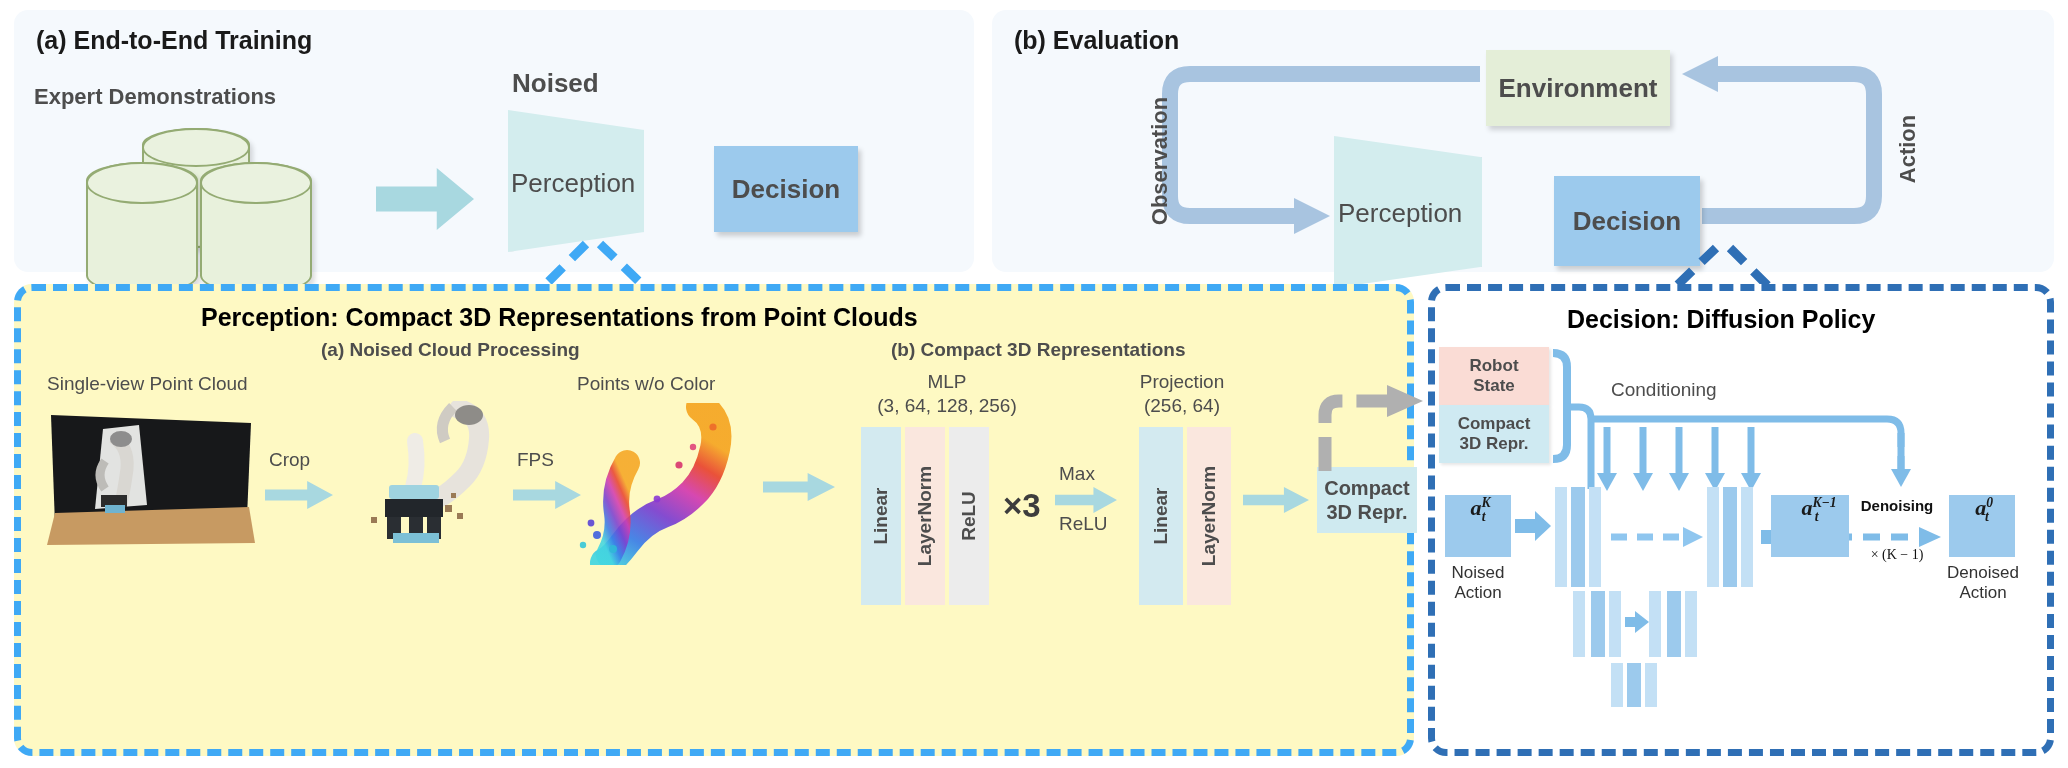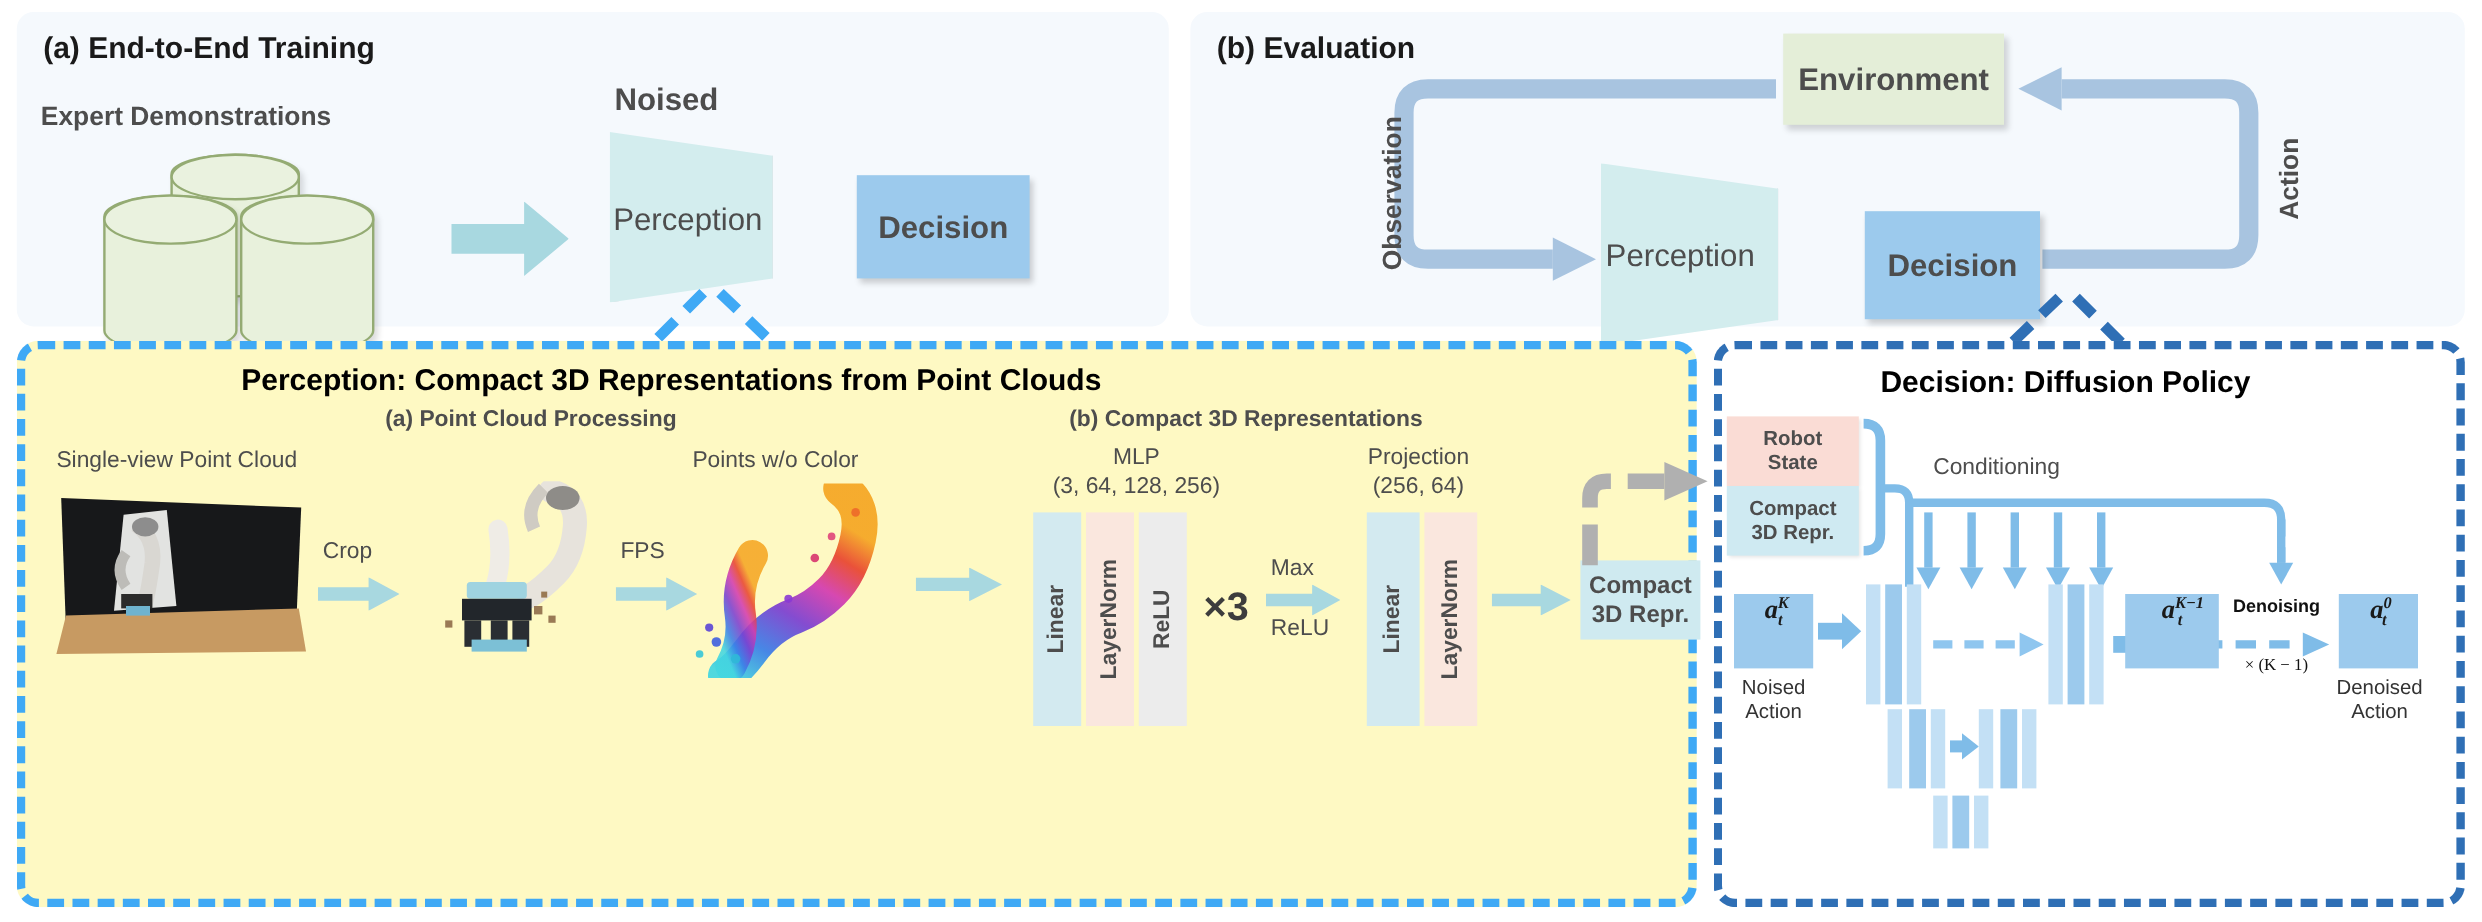--- a/index.html
+++ b/index.html
@@ -222,21 +222,21 @@
 
     <div class="trapezoid" style="left:494px; top:100px; width:136px; height:142px;"></div>
     <div class="trap-label" style="left:497px; top:158px;">Perception</div>
 
     <div class="box-decision" style="left:700px; top:136px; width:144px; height:86px;">Decision</div>
   </div>
 
   <div class="top-panel" id="panel-b">
     <div class="panel-tag" style="left:22px; top:16px;">(b) Evaluation</div>
 
-    <div class="box-env" style="left:494px; top:18px; width:184px; height:76px;">Environment</div>
+    <div class="box-env" style="left:494px; top:40px; width:184px; height:76px;">Environment</div>
 
     <svg style="left:0; top:0; width:1062px; height:262px;">
 
       <path d="M 488 64 L 198 64 Q 178 64 178 84 L 178 186 Q 178 206 198 206 L 302 206" stroke="#a8c4e0" stroke-width="16" fill="none" stroke-linecap="butt"></path>
       <polygon points="302,188 338,206 302,224" fill="#a8c4e0"></polygon>
 
       <path d="M 710 206 L 862 206 Q 882 206 882 186 L 882 84 Q 882 64 862 64 L 726 64" stroke="#a8c4e0" stroke-width="16" fill="none" stroke-linecap="butt"></path>
       <polygon points="726,46 690,64 726,82" fill="#a8c4e0"></polygon>
     </svg>
 
@@ -252,21 +252,21 @@
   <svg style="left:0; top:0; width:2068px; height:768px;">
     <line x1="586" y1="244" x2="540" y2="290" stroke="#3fa9f5" stroke-width="9" stroke-dasharray="20 13"></line>
     <line x1="600" y1="244" x2="648" y2="290" stroke="#3fa9f5" stroke-width="9" stroke-dasharray="20 13"></line>
     <line x1="1716" y1="248" x2="1668" y2="294" stroke="#2f6fb5" stroke-width="9" stroke-dasharray="20 13"></line>
     <line x1="1730" y1="248" x2="1776" y2="294" stroke="#2f6fb5" stroke-width="9" stroke-dasharray="20 13"></line>
   </svg>
 
   <div class="dash-panel" id="panel-perception">
 
     <div class="dash-title" style="left:180px; top:12px;">Perception: Compact 3D Representations from Point Clouds</div>
-    <div class="sub-title" style="left:300px; top:48px;">(a) Point Cloud Processing</div>
+    <div class="sub-title" style="left:300px; top:48px;">(a) Noised Cloud Processing</div>
     <div class="sub-title" style="left:870px; top:48px;">(b) Compact 3D Representations</div>
 
     <div class="plain-label" style="left:26px; top:82px;">Single-view Point Cloud</div>
 
     <div class="img-mock" style="left:22px; top:118px; width:216px; height:138px;">
       <svg style="left:0; top:0; width:216px; height:138px;">
         <polygon points="8,6 208,14 204,108 12,116" fill="#17181a"></polygon>
         <polygon points="12,104 206,98 212,134 4,136" fill="#c79a62"></polygon>
         <polygon points="60,20 96,16 104,96 52,100" fill="#f4f5f2" opacity="0.92"></polygon>
         <path d="M70 28 q16 10 14 32 q-3 22 -6 34" stroke="#d9d7d2" stroke-width="13" fill="none"></path>

